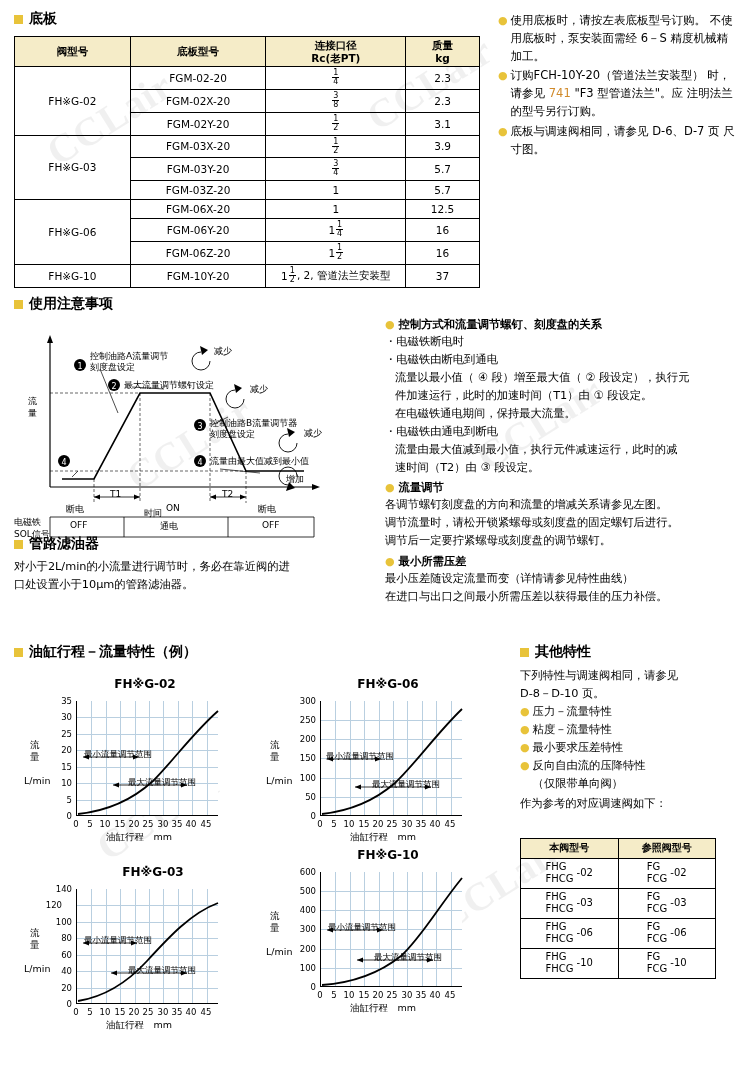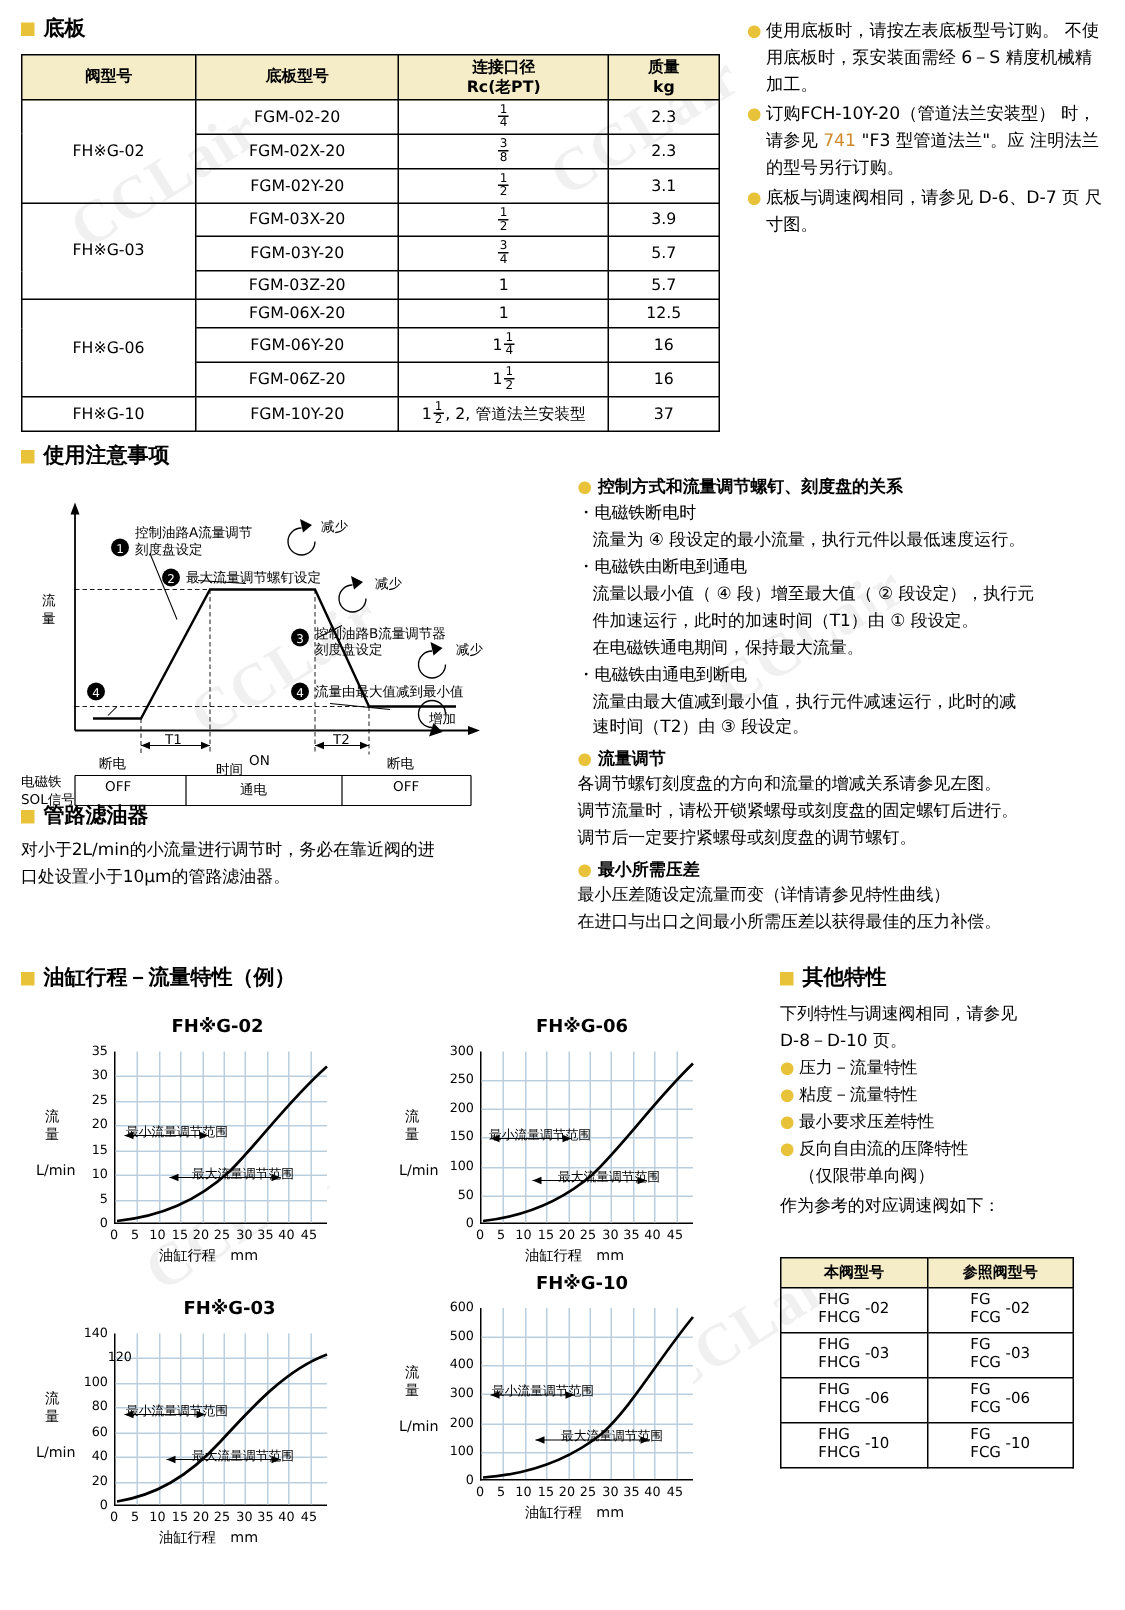--- a/index.html
+++ b/index.html
@@ -337,21 +337,20 @@
     <div>口处设置小于10μm的管路滤油器。</div>
   </div>
 </div>
 
 <div id="usage-right">
   <div class="hd">
     <span class="bullet-y">●</span>
     <span>控制方式和流量调节螺钉、刻度盘的关系</span>
   </div>
   <p>・<span>电磁铁断电时</span></p>
-  <p class="ind">流量为 ④ 段设定的最小流量，执行元件以最低速度运行。</p>
   <p>・<span>电磁铁由断电到通电</span></p>
   <p class="ind">流量以最小值（ ④ 段）增至最大值（ ② 段设定），执行元</p>
   <p class="ind">件加速运行，此时的加速时间（T1）由 ① 段设定。</p>
   <p class="ind">在电磁铁通电期间，保持最大流量。</p>
   <p>・<span>电磁铁由通电到断电</span></p>
   <p class="ind">流量由最大值减到最小值，执行元件减速运行，此时的减</p>
   <p class="ind">速时间（T2）由 ③ 段设定。</p>
 
   <div class="hd">
     <span class="bullet-y">●</span>
@@ -522,21 +521,21 @@
         <svg width="142" height="115" style="position:absolute;left:0;top:0">
           <line x1="6" y1="54" x2="60" y2="54" stroke="#000" stroke-width="0.8"></line>
           <polygon points="6,54 12,51.5 12,56.5" fill="#000"></polygon>
             <polygon points="60,54 54,51.5 54,56.5" fill="#000"></polygon>
           <line x1="34" y1="84" x2="110" y2="84" stroke="#000" stroke-width="0.8"></line>
           <polygon points="34,84 40,81.5 40,86.5" fill="#000"></polygon>
             <polygon points="110,84 104,81.5 104,86.5" fill="#000"></polygon>
         </svg>
       </div>
       <div class="ylab" style="left:24px; top:5px; width:26px;">140</div>
-      <div class="ylab" style="left:40px; top:21px; width:26px;">120</div>
+      <div class="ylab" style="left:14px; top:21px; width:26px;">120</div>
       <div class="ylab" style="left:24px; top:38px; width:26px;">100</div>
       <div class="ylab" style="left:24px; top:54px; width:26px;">80</div>
       <div class="ylab" style="left:24px; top:71px; width:26px;">60</div>
       <div class="ylab" style="left:24px; top:87px; width:26px;">40</div>
       <div class="ylab" style="left:24px; top:104px; width:26px;">20</div>
       <div class="ylab" style="left:24px; top:120px; width:26px;">0</div>
       <div class="xlab" style="left:46px; top:128px; width:16px;">0</div>
       <div class="xlab" style="left:60px; top:128px; width:16px;">5</div>
       <div class="xlab" style="left:74px; top:128px; width:18px;">10</div>
       <div class="xlab" style="left:89px; top:128px; width:18px;">15</div>

